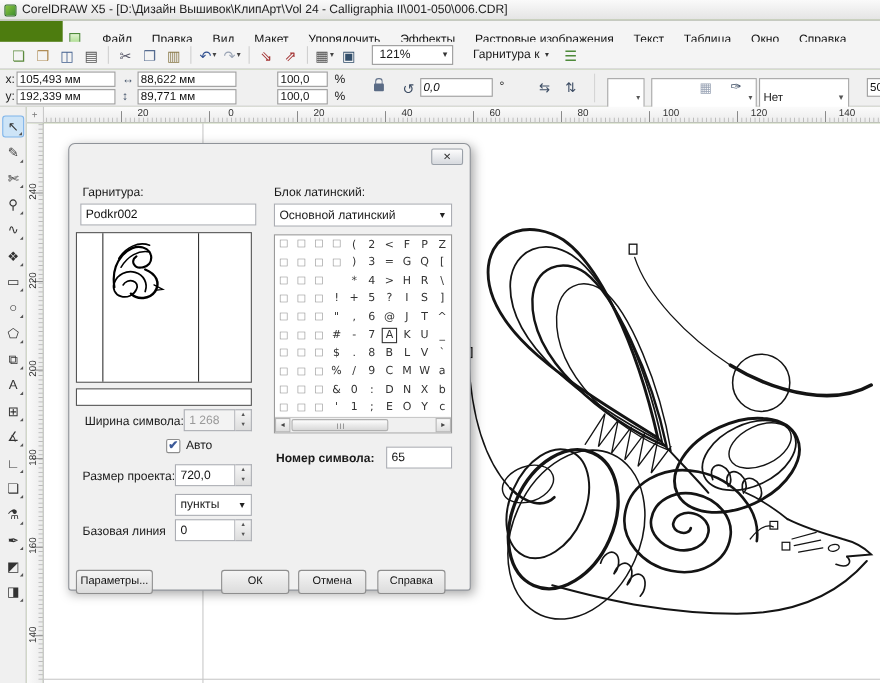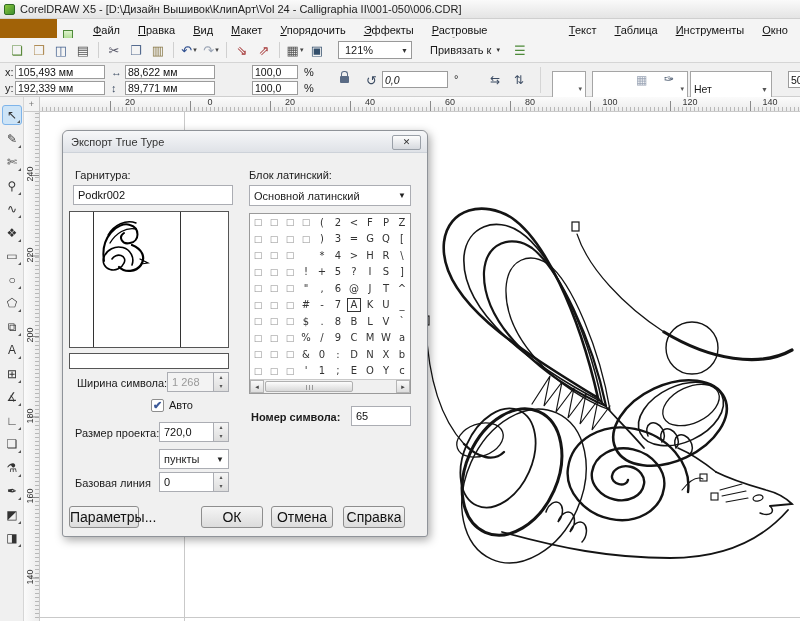--- a/index.html
+++ b/index.html
@@ -1,18 +1,18 @@
 <!DOCTYPE html>
 <html><head>
 <meta charset="utf-8">
 <style>
   * { margin:0; padding:0; box-sizing:border-box; }
   html,body { width:800px; height:621px; overflow:hidden; }
   body { font-family:"Liberation Sans", sans-serif; font-size:11px; color:#1a1a1a; }
-  #window { position:relative; width:800px; height:621px; background:#a16207; overflow:hidden; }
+  #window { position:relative; width:800px; height:621px; background:#4d7c0f; overflow:hidden; }
 
   
   .titlebar { position:absolute; left:0; top:0; width:100%; height:19px;
     background:linear-gradient(#fafafa,#e4e4e4); border-bottom:1px solid #cfcfcf;
     display:flex; align-items:center; padding-left:4px; gap:5px; }
   .app-icon { width:11px; height:11px; background:linear-gradient(135deg,#8cc63f,#3e8f2f);
     border:1px solid #2f6b24; border-radius:2px; }
   .title-text { font-size:11px; color:#222; white-space:nowrap; }
 
   
@@ -130,22 +130,22 @@
   #char-grid .cell.selected { outline:1px solid #333; outline-offset:-2px; }
   .grid-scroll { position:absolute; left:0; bottom:0; width:160px; height:14px; background:#f0f0f0;
     border-top:1px solid #c9c9c9; }
   .gs-btn { position:absolute; top:0; width:14px; height:13px; background:linear-gradient(#fafafa,#ddd);
     border:1px solid #b5b5b5; font-size:7px; color:#444; text-align:center; line-height:12px; }
   .gs-thumb { position:absolute; left:15px; top:1px; width:88px; height:11px;
     background:linear-gradient(#fdfdfd,#d8d8d8); border:1px solid #b0b0b0; border-radius:2px; }
   .gs-thumb::after { content:""; position:absolute; left:40px; top:3px; width:7px; height:5px;
     background:repeating-linear-gradient(90deg,#999 0 1px,transparent 1px 3px); }
   .dlg-btn { position:absolute; height:22px; background:linear-gradient(#f5f5f5,#dcdcdc);
-    border:1px solid #8e8e8e; border-radius:3px; font-size:14px; color:#111; text-align:center;
-    line-height:20px; }
+    border:1px solid #8e8e8e; border-radius:3px; font-size:10px; color:#111; text-align:center;
+    line-height:20px;margin-top:12px; }
 </style>
 </head>
 <body>
 
 <div id="window">
 
   <div class="titlebar">
     <span class="app-icon"></span>
     <span class="title-text">CorelDRAW X5 - [D:\Дизайн Вышивок\КлипАрт\Vol 24 - Calligraphia II\001-050\006.CDR]</span>
   </div>
@@ -155,21 +155,20 @@
     <div id="menu-items">
         <span class="menu-item">Файл</span>
         <span class="menu-item">Правка</span>
         <span class="menu-item">Вид</span>
         <span class="menu-item">Макет</span>
         <span class="menu-item">Упорядочить</span>
         <span class="menu-item">Эффекты</span>
         <span class="menu-item">Растровые изображения</span>
         <span class="menu-item">Текст</span>
         <span class="menu-item">Таблица</span>
-        <span class="menu-item">Инструменты</span>
         <span class="menu-item">Окно</span>
         <span class="menu-item">Справка</span>
       </div>
   </div>
 
   <div class="toolbar">
     <div id="toolbar-items" style="display:flex;align-items:center;">
         <div class="tb-btn">
           <span class="g" style="color: rgb(91, 138, 60);">❏</span>
         </div>
@@ -215,21 +214,21 @@
         </div>
         <div class="tb-btn">
           <span class="g" style="color: rgb(51, 79, 107);">▣</span>
         </div>
       </div>
     <div class="zoom-combo">
       <span>121%</span>
       <span class="arr">▼</span>
     </div>
     <div class="snap">
-      <span>Привязать к</span>
+      <span>Гарнитура к</span>
       <span class="arr">▾</span>
     </div>
     <span class="opt-icon">☰</span>
   </div>
 
   <div class="propbar">
     <span class="lbl" style="left:5px;top:3px;">x:</span>
     <input style="left: 15px; top: 2px; width: 90px;" readonly="" value="105,493 мм">
     <span class="lbl" style="left:5px;top:19px;">y:</span>
     <input style="left: 15px; top: 18px; width: 90px;" readonly="" value="192,339 мм">
@@ -389,23 +388,20 @@
         <rect x="280" y="284" width="7" height="7" stroke-width="1.1"></rect>
         <rect x="291" y="303" width="7" height="7" stroke-width="1.1"></rect>
         <path stroke-width="1.1" d="M262,300 C270,290 277,286 283,289"></path>
 
         <path stroke-width="1.8" d="M368,320 C340,352 300,368 250,368 C190,368 140,358 82,342"></path>
       </g>
     </svg>
   </div>
 
   <div class="dialog">
-    <div class="dlg-title">
-      <span>Экспорт True Type</span>
-    </div>
     <div class="dlg-close">✕</div>
 
     <span class="dlg-lbl" style="left:12px;top:38px;">Гарнитура:</span>
     <input class="dlg-input" style="left: 10px; top: 54px; width: 160px;" readonly="" value="Podkr002">
 
     <span class="dlg-lbl" style="left:186px;top:38px;">Блок латинский:</span>
     <div class="combo" style="left:186px;top:54px;width:162px;">
       <span>Основной латинский</span>
       <span class="arr">▼</span>
     </div>

